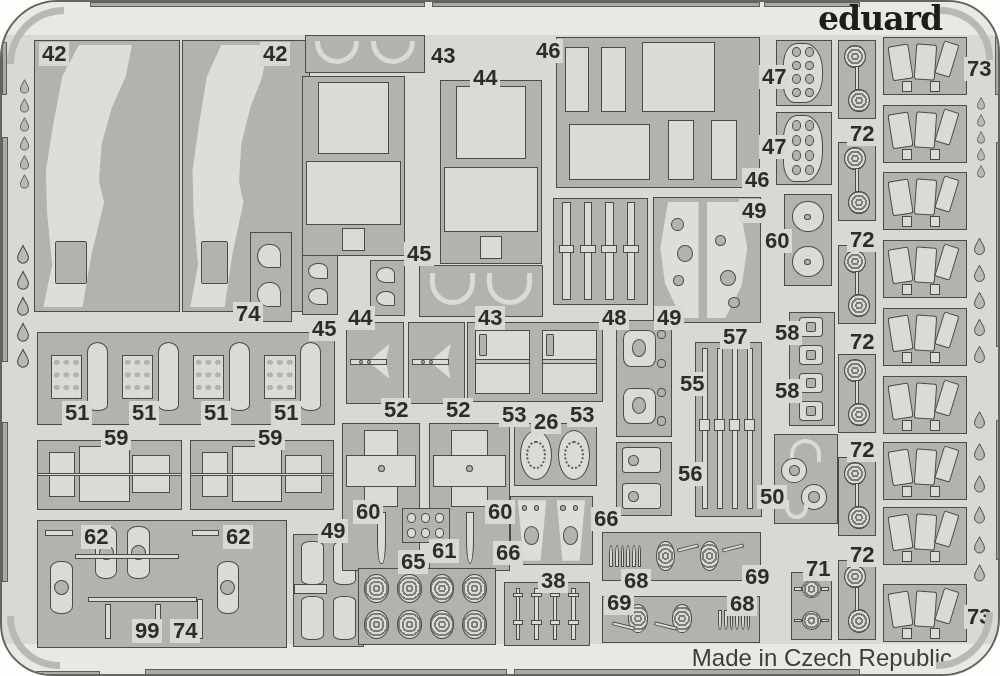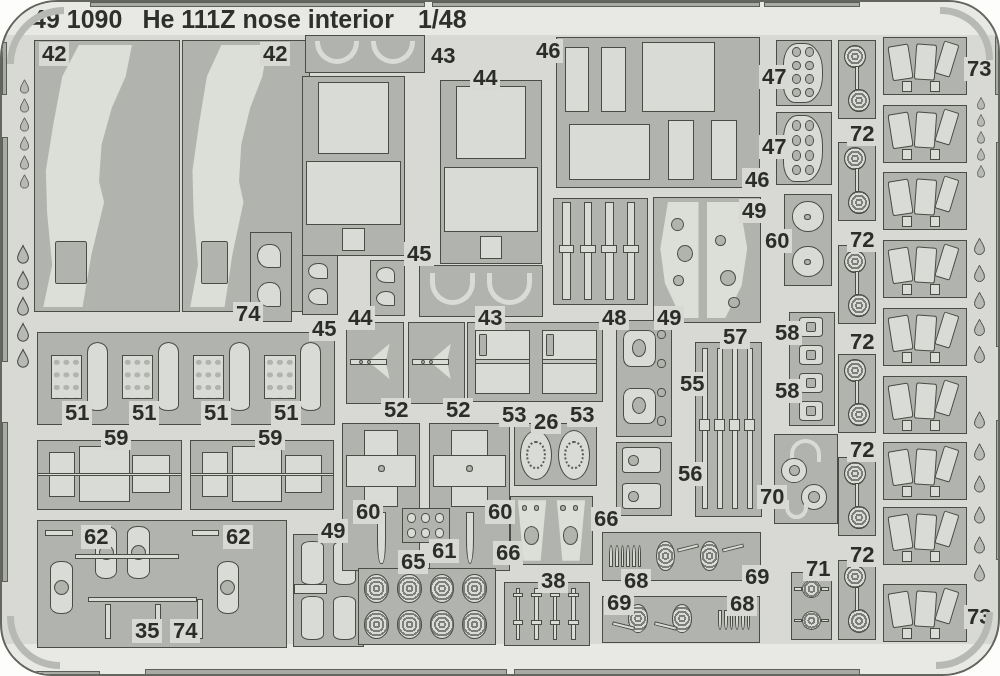--- a/index.html
+++ b/index.html
@@ -549,49 +549,48 @@
       <div class="plabel" style="left: 379px; top: 396px;">52</div>
       <div class="plabel" style="left: 441px; top: 396px;">52</div>
       <div class="plabel" style="left: 497px; top: 401px;">53</div>
       <div class="plabel" style="left: 565px; top: 401px;">53</div>
       <div class="plabel" style="left: 529px; top: 408px;">26</div>
       <div class="plabel" style="left: 718px; top: 323px;">57</div>
       <div class="plabel" style="left: 675px; top: 370px;">55</div>
       <div class="plabel" style="left: 673px; top: 460px;">56</div>
       <div class="plabel" style="left: 770px; top: 319px;">58</div>
       <div class="plabel" style="left: 770px; top: 377px;">58</div>
-      <div class="plabel" style="left: 755px; top: 483px;">70</div>
+      <div class="plabel" style="left: 755px; top: 483px;">50</div>
       <div class="plabel" style="left: 351px; top: 498px;">60</div>
       <div class="plabel" style="left: 483px; top: 498px;">60</div>
       <div class="plabel" style="left: 427px; top: 537px;">61</div>
       <div class="plabel" style="left: 589px; top: 505px;">66</div>
       <div class="plabel" style="left: 491px; top: 539px;">66</div>
       <div class="plabel" style="left: 396px; top: 548px;">65</div>
       <div class="plabel" style="left: 536px; top: 567px;">38</div>
       <div class="plabel" style="left: 619px; top: 567px;">68</div>
       <div class="plabel" style="left: 740px; top: 563px;">69</div>
       <div class="plabel" style="left: 602px; top: 589px;">69</div>
       <div class="plabel" style="left: 725px; top: 590px;">68</div>
       <div class="plabel" style="left: 801px; top: 555px;">71</div>
       <div class="plabel" style="left: 79px; top: 523px;">62</div>
       <div class="plabel" style="left: 221px; top: 523px;">62</div>
       <div class="plabel" style="left: 316px; top: 517px;">49</div>
-      <div class="plabel" style="left: 130px; top: 617px;">35</div>
+      <div class="plabel" style="left: 130px; top: 617px;">99</div>
       <div class="plabel" style="left: 168px; top: 617px;">74</div>
       <div class="plabel" style="left: 845px; top: 120px;">72</div>
       <div class="plabel" style="left: 845px; top: 226px;">72</div>
       <div class="plabel" style="left: 845px; top: 328px;">72</div>
       <div class="plabel" style="left: 845px; top: 436px;">72</div>
       <div class="plabel" style="left: 845px; top: 541px;">72</div>
       <div class="plabel" style="left: 962px; top: 55px;">73</div>
       <div class="plabel" style="left: 962px; top: 603px;">73</div>
     </div>
 
-  <div class="title">
-    <span class="cat">49 1090</span><span class="nm">He 111Z nose interior</span><span>1/48</span>
-  </div>
+  <div class="brand">eduard</div>
 
+  <div class="footer-right">Made in Czech Republic</div>
 
   <div class="corner tl"></div>
   <div class="corner tr"></div>
   <div class="corner bl"></div>
   <div class="corner br"></div>
 </div>
 
 </body></html>

